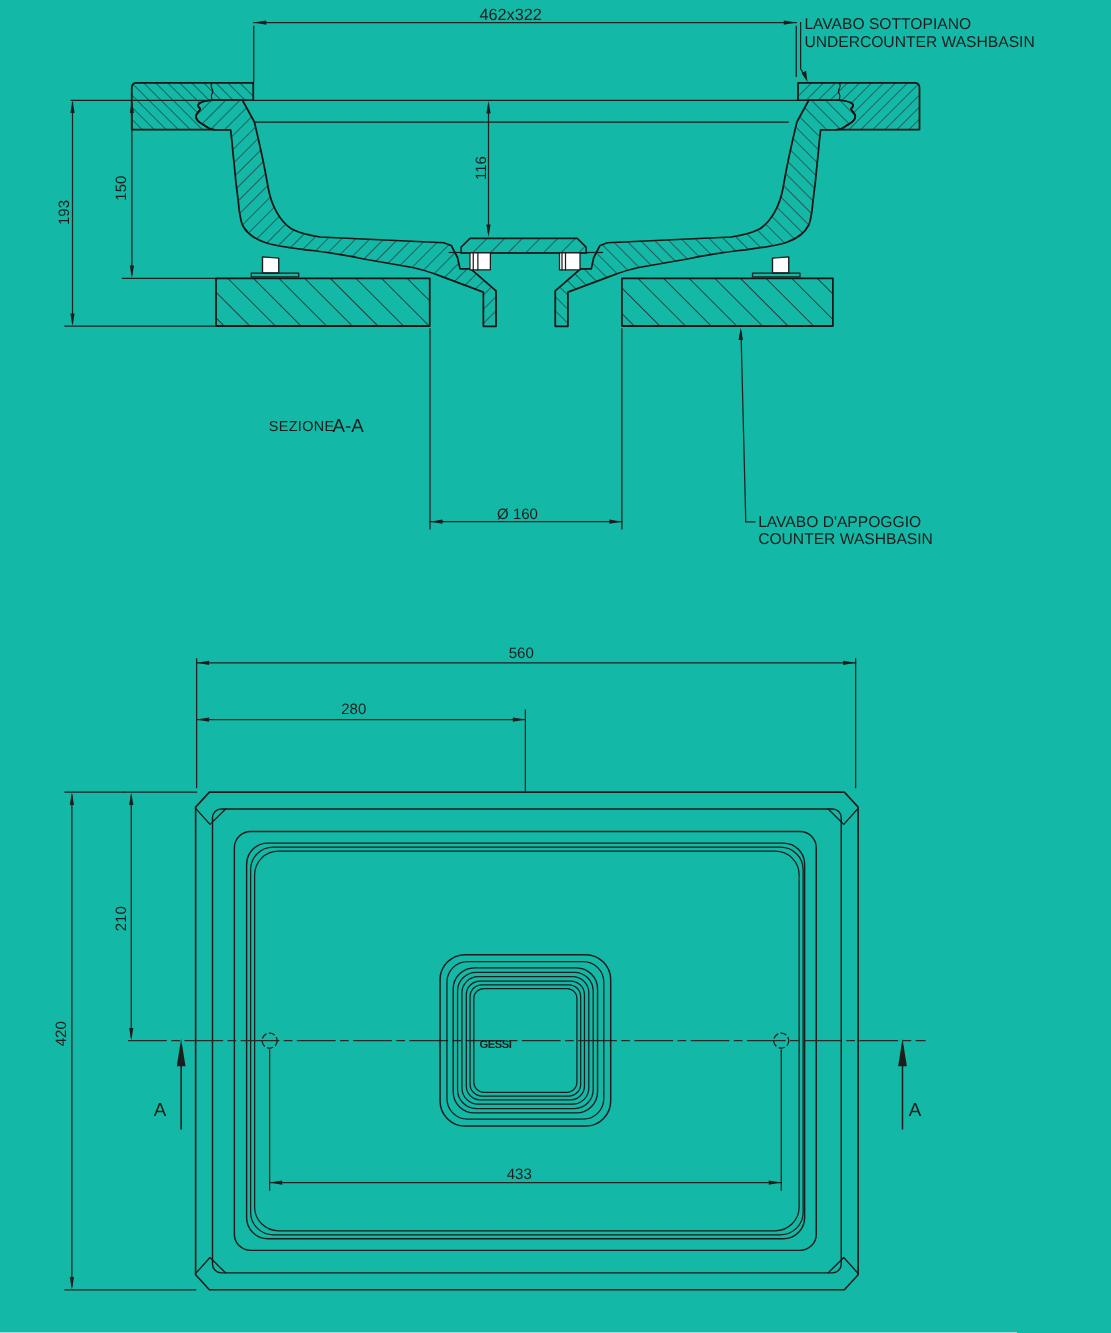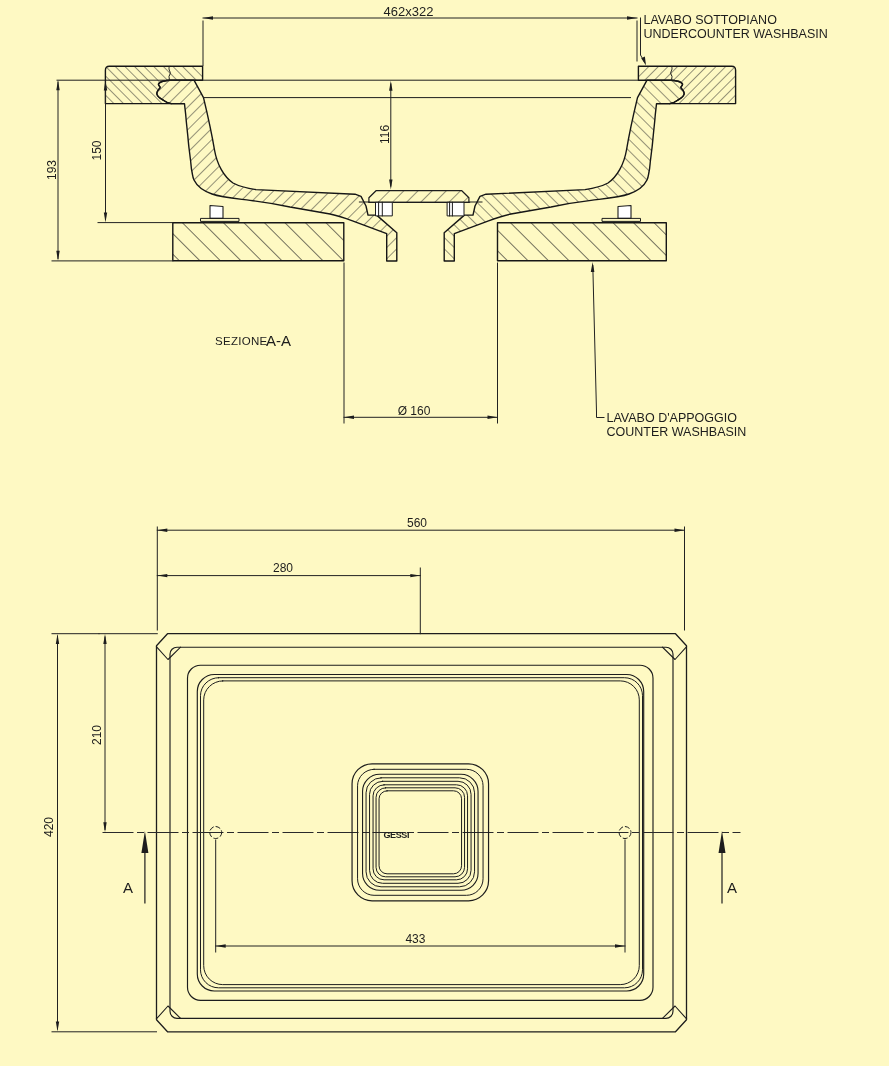--- a/index.html
+++ b/index.html
@@ -1,16 +1,16 @@
 <!DOCTYPE html>
 <html><head>
 <meta charset="utf-8">
 <style>
   html,body{margin:0;padding:0;background:#fff;}
-  #page{width:889px;height:1066px;position:relative;background:#fef9c3;overflow:hidden;}
+  #page{width:889px;height:1066px;position:relative;background:#14b8a6;overflow:hidden;}
   text{font-family:"Liberation Sans",sans-serif;fill:#1d1d1d;}
 </style>
 </head>
 <body>
 <div id="page">
 <svg width="889" height="1066" viewBox="0 0 889 1066">
 <defs>
 
   <pattern id="hCounter" width="6.8" height="6.8" patternUnits="userSpaceOnUse" patternTransform="rotate(-45)">
     <line x1="0" y1="0" x2="0" y2="6.8" stroke="#2a2a2a" stroke-width="1"></line>

